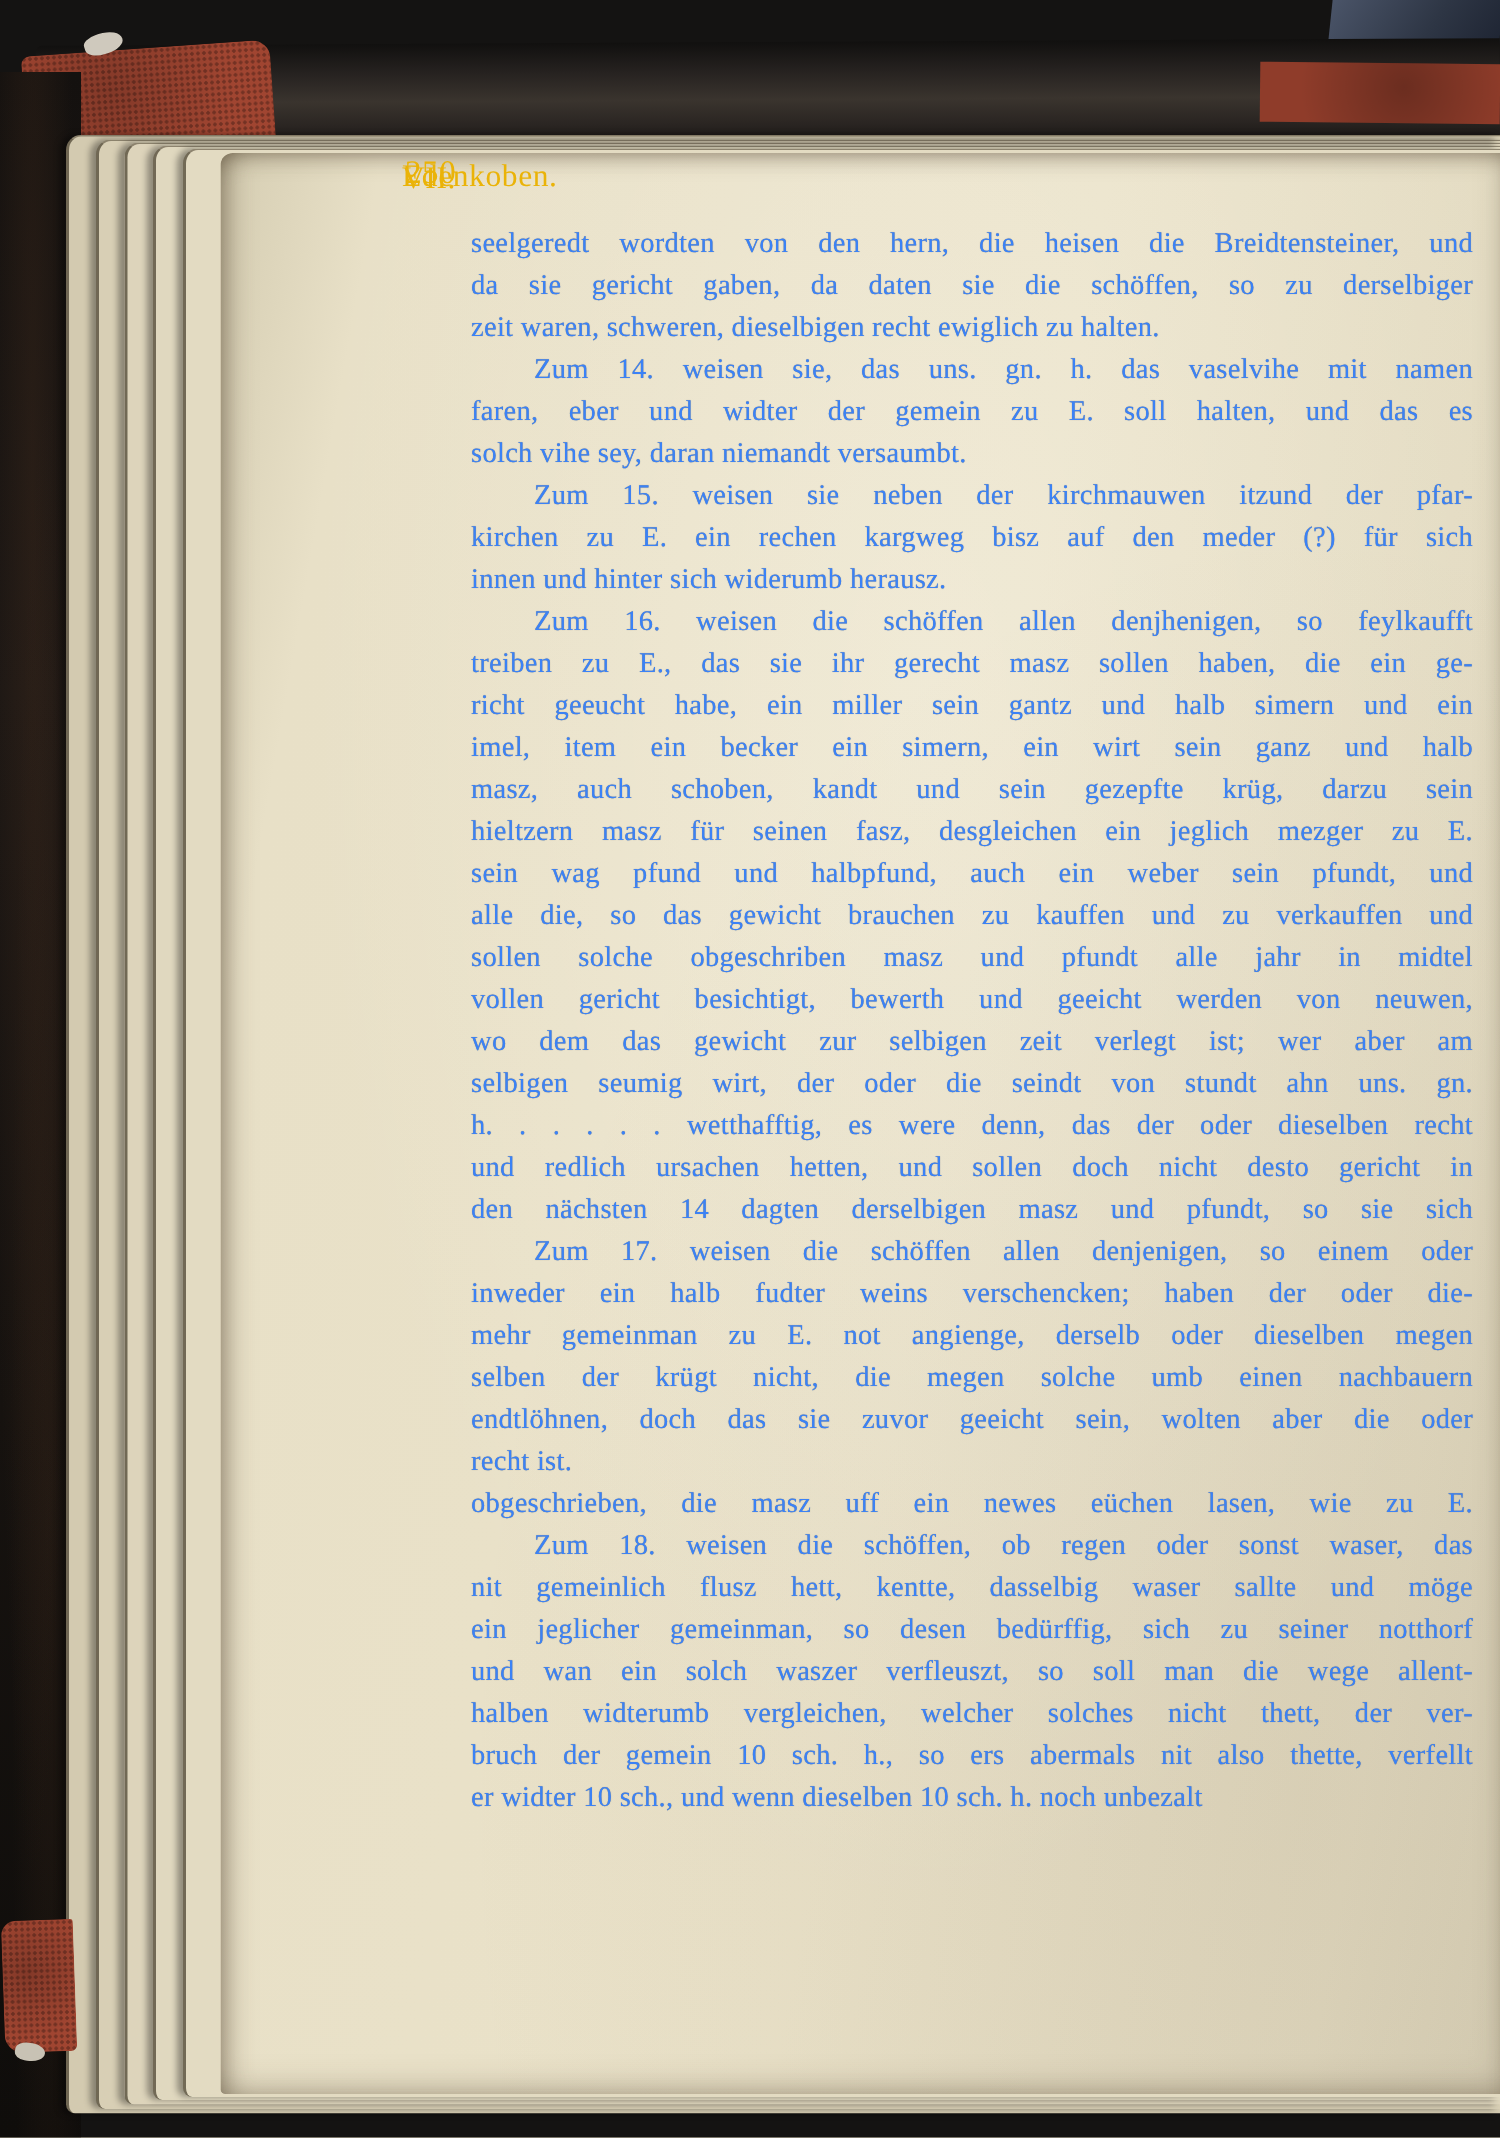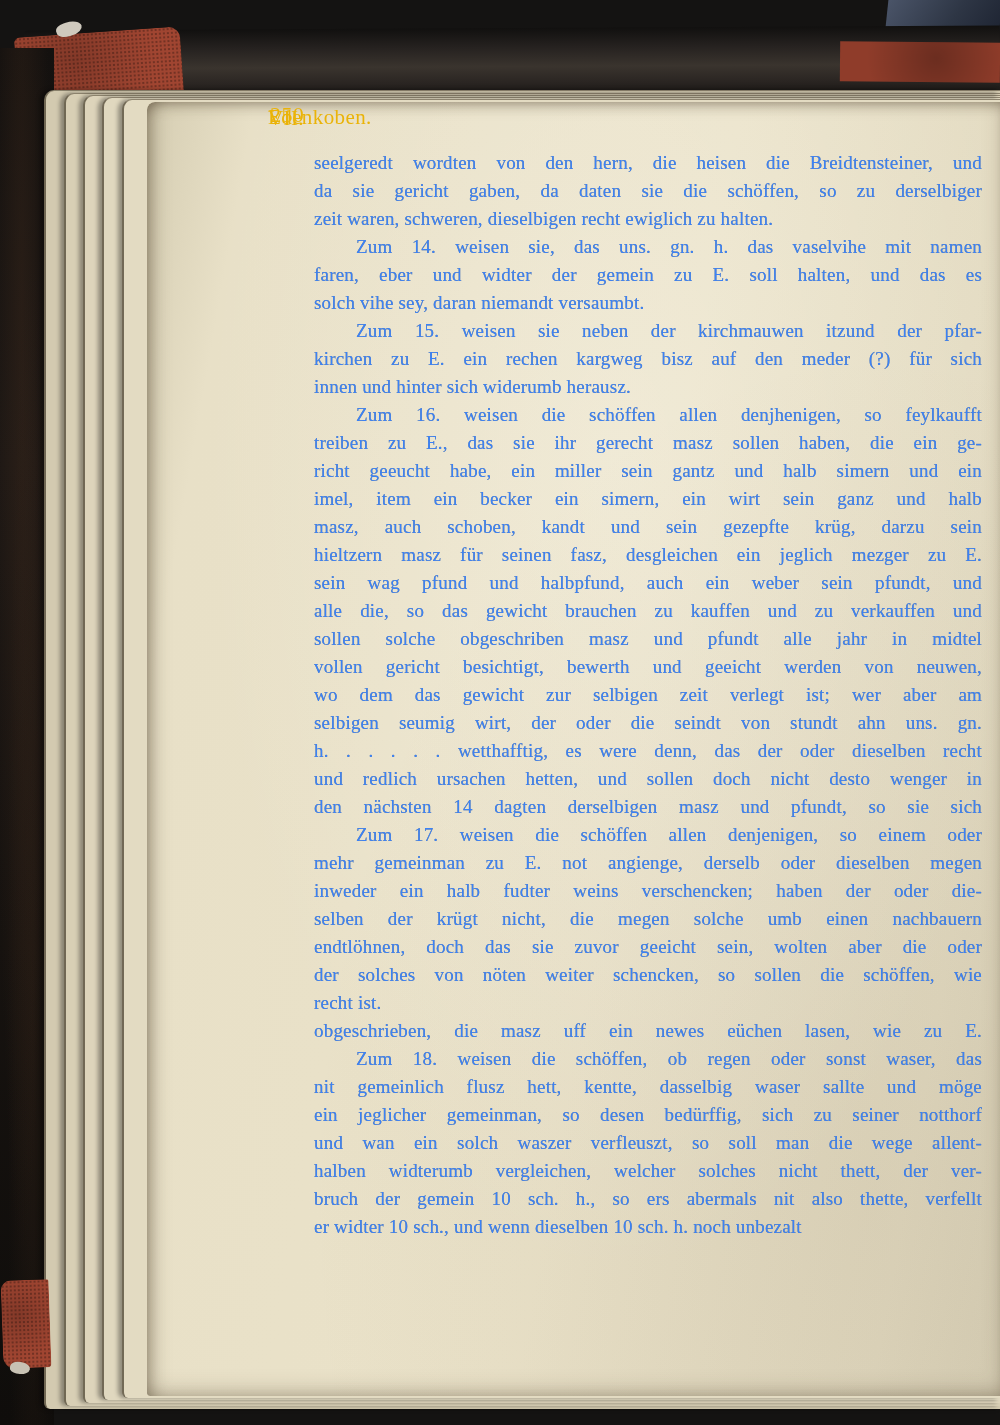--- a/index.html
+++ b/index.html
@@ -149,28 +149,27 @@
     <div class="line">imel, item ein becker ein simern, ein wirt sein ganz und halb</div>
     <div class="line">masz, auch schoben, kandt und sein gezepfte krüg, darzu sein</div>
     <div class="line">hieltzern masz für seinen fasz, desgleichen ein jeglich mezger zu E.</div>
     <div class="line">sein wag pfund und halbpfund, auch ein weber sein pfundt, und</div>
     <div class="line">alle die, so das gewicht brauchen zu kauffen und zu verkauffen und</div>
     <div class="line">sollen solche obgeschriben masz und pfundt alle jahr in midtel</div>
     <div class="line">vollen gericht besichtigt, bewerth und geeicht werden von neuwen,</div>
     <div class="line">wo dem das gewicht zur selbigen zeit verlegt ist; wer aber am</div>
     <div class="line">selbigen seumig wirt, der oder die seindt von stundt ahn uns. gn.</div>
     <div class="line">h. . . . . . wetthafftig, es were denn, das der oder dieselben recht</div>
-    <div class="line">und redlich ursachen hetten, und sollen doch nicht desto wenger in</div>
+    <div class="line">und redlich ursachen hetten, und sollen doch nicht desto gericht in</div>
     <div class="line">den nächsten 14 dagten derselbigen masz und pfundt, so sie sich</div>
     <div class="line indent">Zum 17. weisen die schöffen allen denjenigen, so einem oder</div>
+    <div class="line">inweder ein halb fudter weins verschencken; haben der oder die-</div>
     <div class="line">mehr gemeinman zu E. not angienge, derselb oder dieselben megen</div>
-    <div class="line">inweder ein halb fudter weins verschencken; haben der oder die-</div>
     <div class="line">selben der krügt nicht, die megen solche umb einen nachbauern</div>
     <div class="line">endtlöhnen, doch das sie zuvor geeicht sein, wolten aber die oder</div>
-    <div class="line">der solches von nöten weiter schencken, so sollen die schöffen, wie</div>
     <div class="line last">recht ist.</div>
     <div class="line">obgeschrieben, die masz uff ein newes eüchen lasen, wie zu E.</div>
     <div class="line indent">Zum 18. weisen die schöffen, ob regen oder sonst waser, das</div>
     <div class="line">nit gemeinlich flusz hett, kentte, dasselbig waser sallte und möge</div>
     <div class="line">ein jeglicher gemeinman, so desen bedürffig, sich zu seiner notthorf</div>
     <div class="line">und wan ein solch waszer verfleuszt, so soll man die wege allent-</div>
     <div class="line">halben widterumb vergleichen, welcher solches nicht thett, der ver-</div>
     <div class="line">bruch der gemein 10 sch. h., so ers abermals nit also thette, verfellt</div>
     <div class="line last">er widter 10 sch., und wenn dieselben 10 sch. h. noch unbezalt</div>
   </div>

